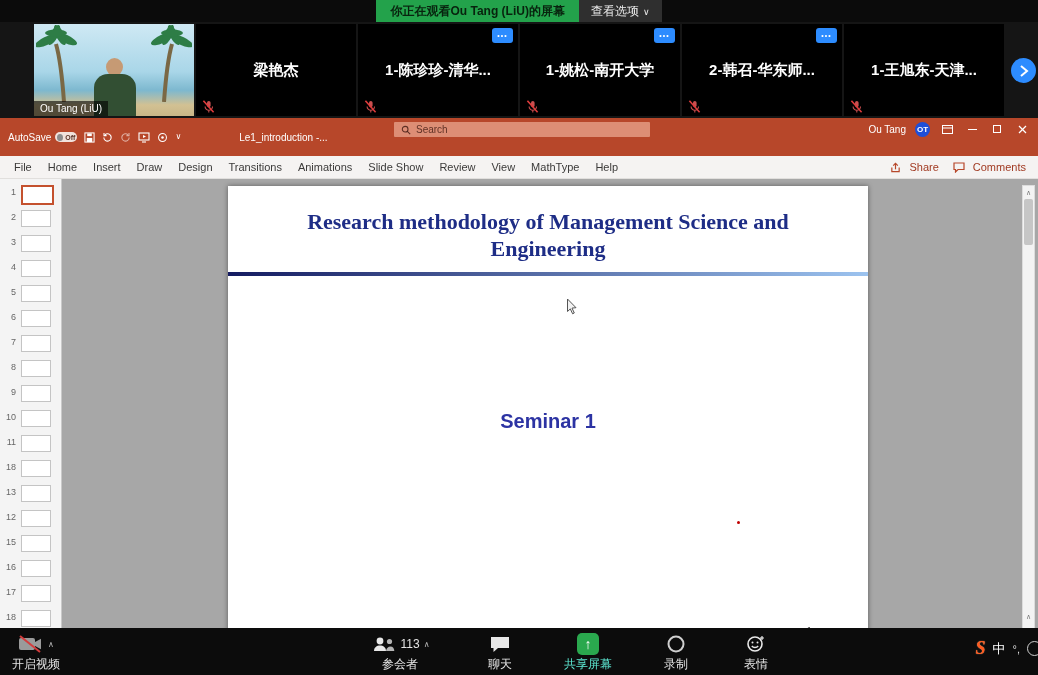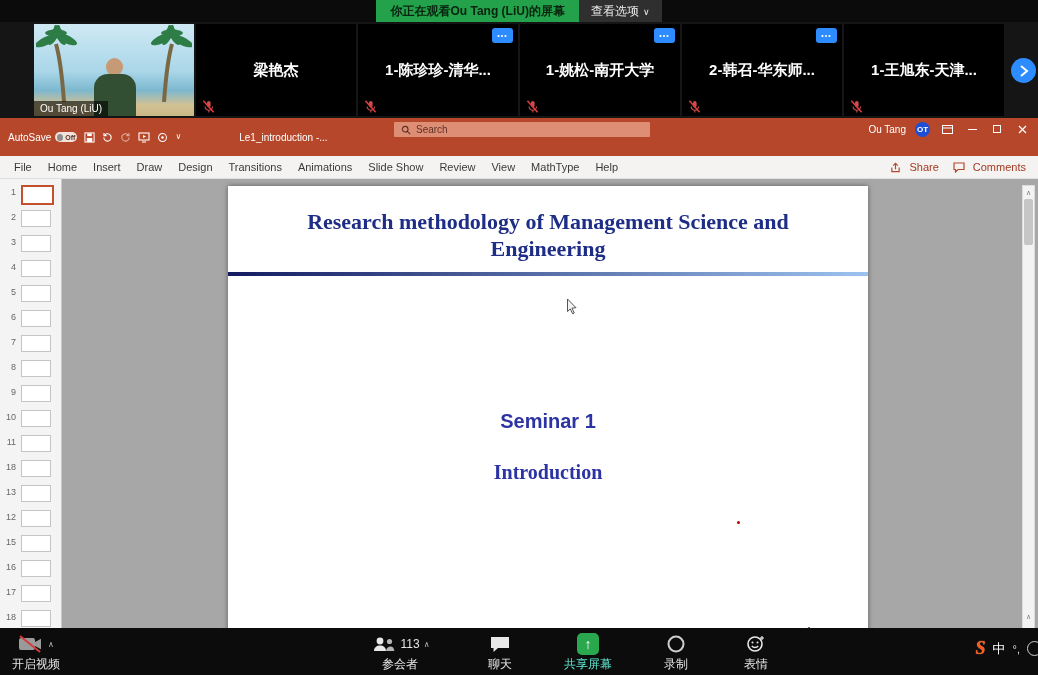--- a/index.html
+++ b/index.html
@@ -382,21 +382,20 @@
     <div class="workspace">
       <div class="slide">
         <div class="slide-title">Research methodology of Management Science and Engineering</div>
         <div class="slide-rule"></div>
         <span class="cursor">
           <svg width="12" height="18" viewBox="0 0 12 18">
               <path d="M1.5 1l8.5 8.7-4 .4 2.3 4.9-1.7.8-2.3-4.9-2.8 2.6z" fill="#f2f2f2" stroke="#555" stroke-width="1"></path>
             </svg>
         </span>
         <div class="seminar">Seminar 1</div>
-        <div class="intro">Introduction</div>
         <span class="red-dot"></span>
         <div class="slide-footer">© Ou Tang</div>
         <div class="page-num">1</div>
       </div>
 
       <div class="v-scroll">
         <span class="v-arrow">∧</span>
         <span class="v-thumb"></span>
         <span class="v-bottom">
           <span class="v-arrow">∧</span>

